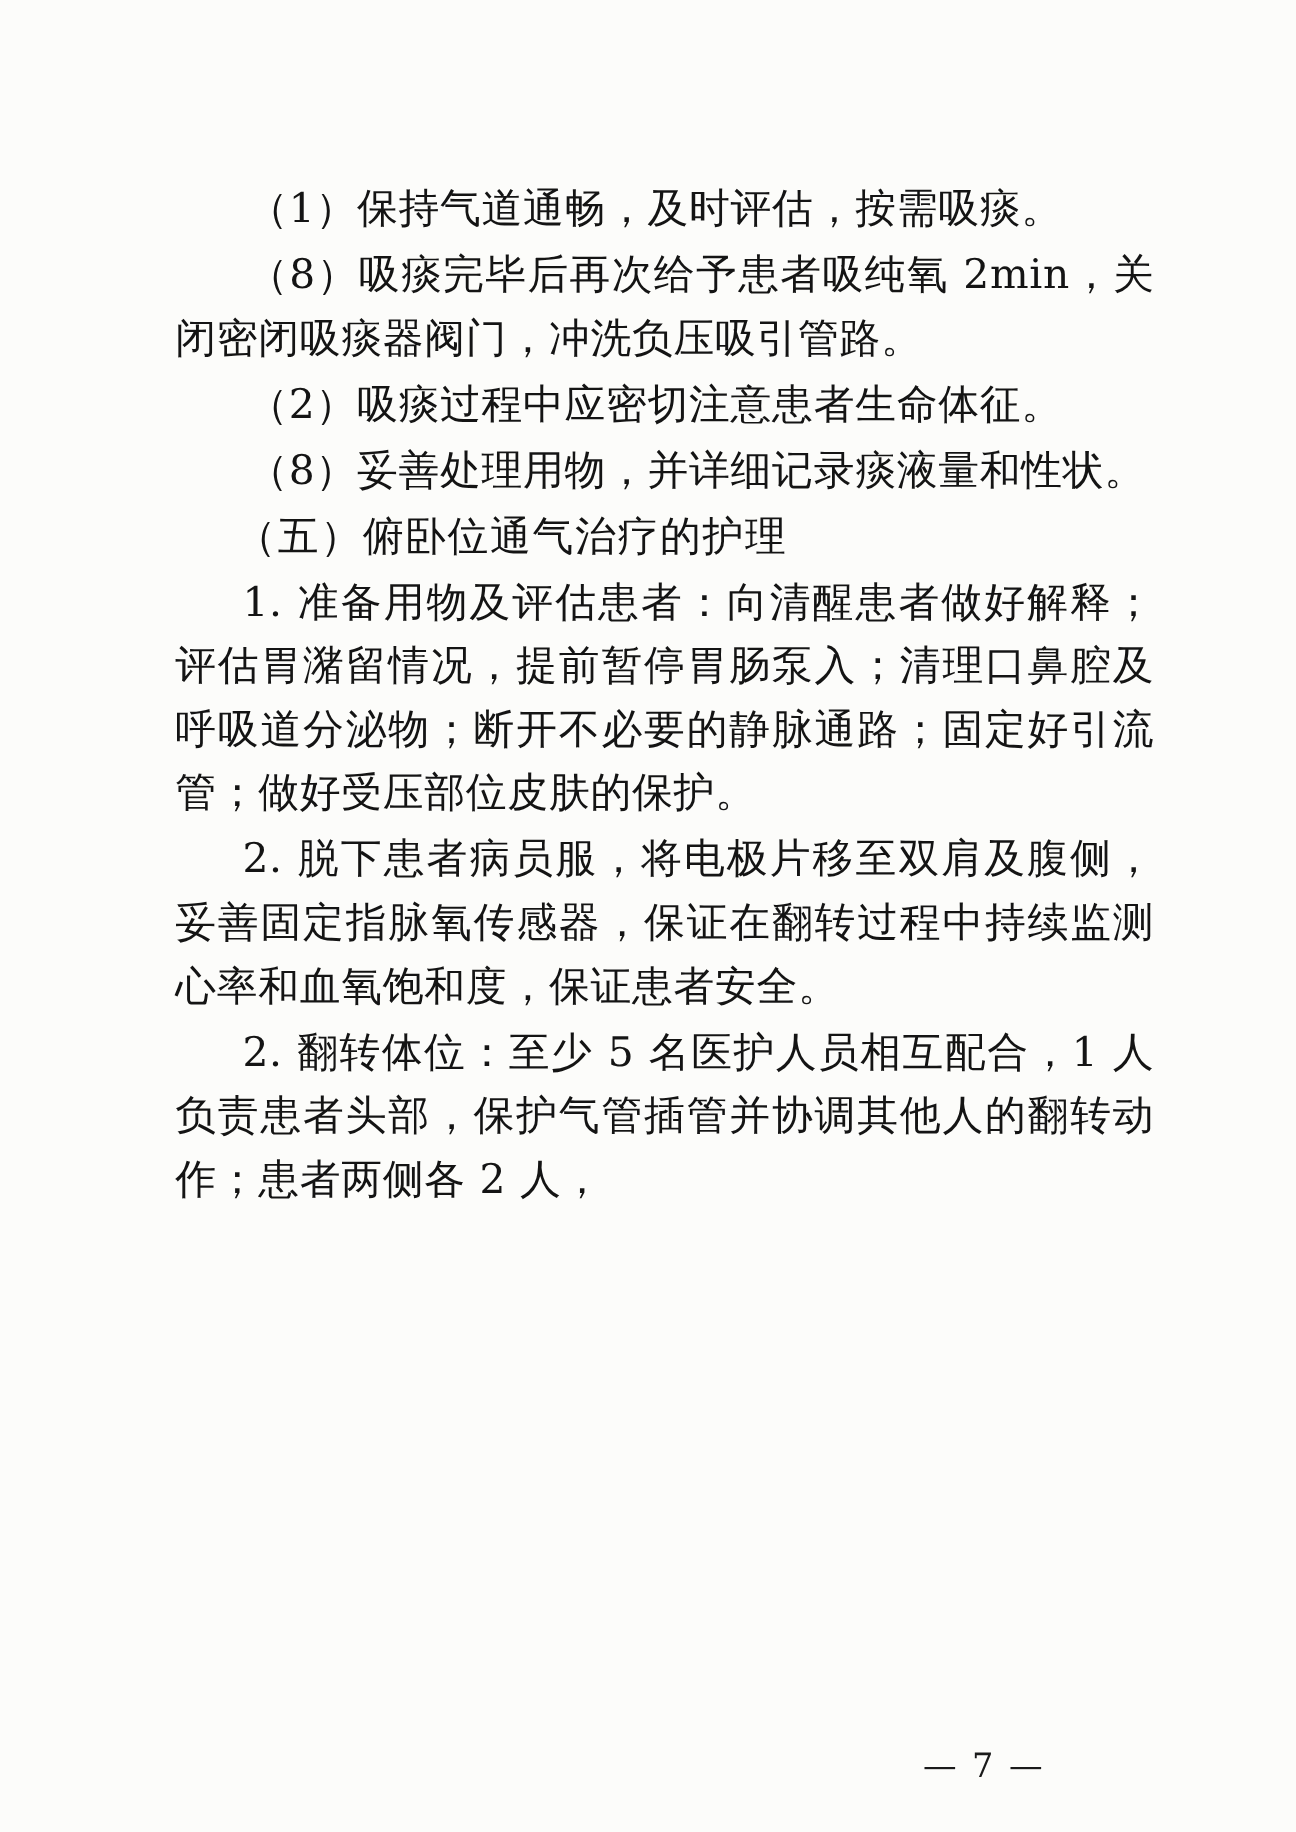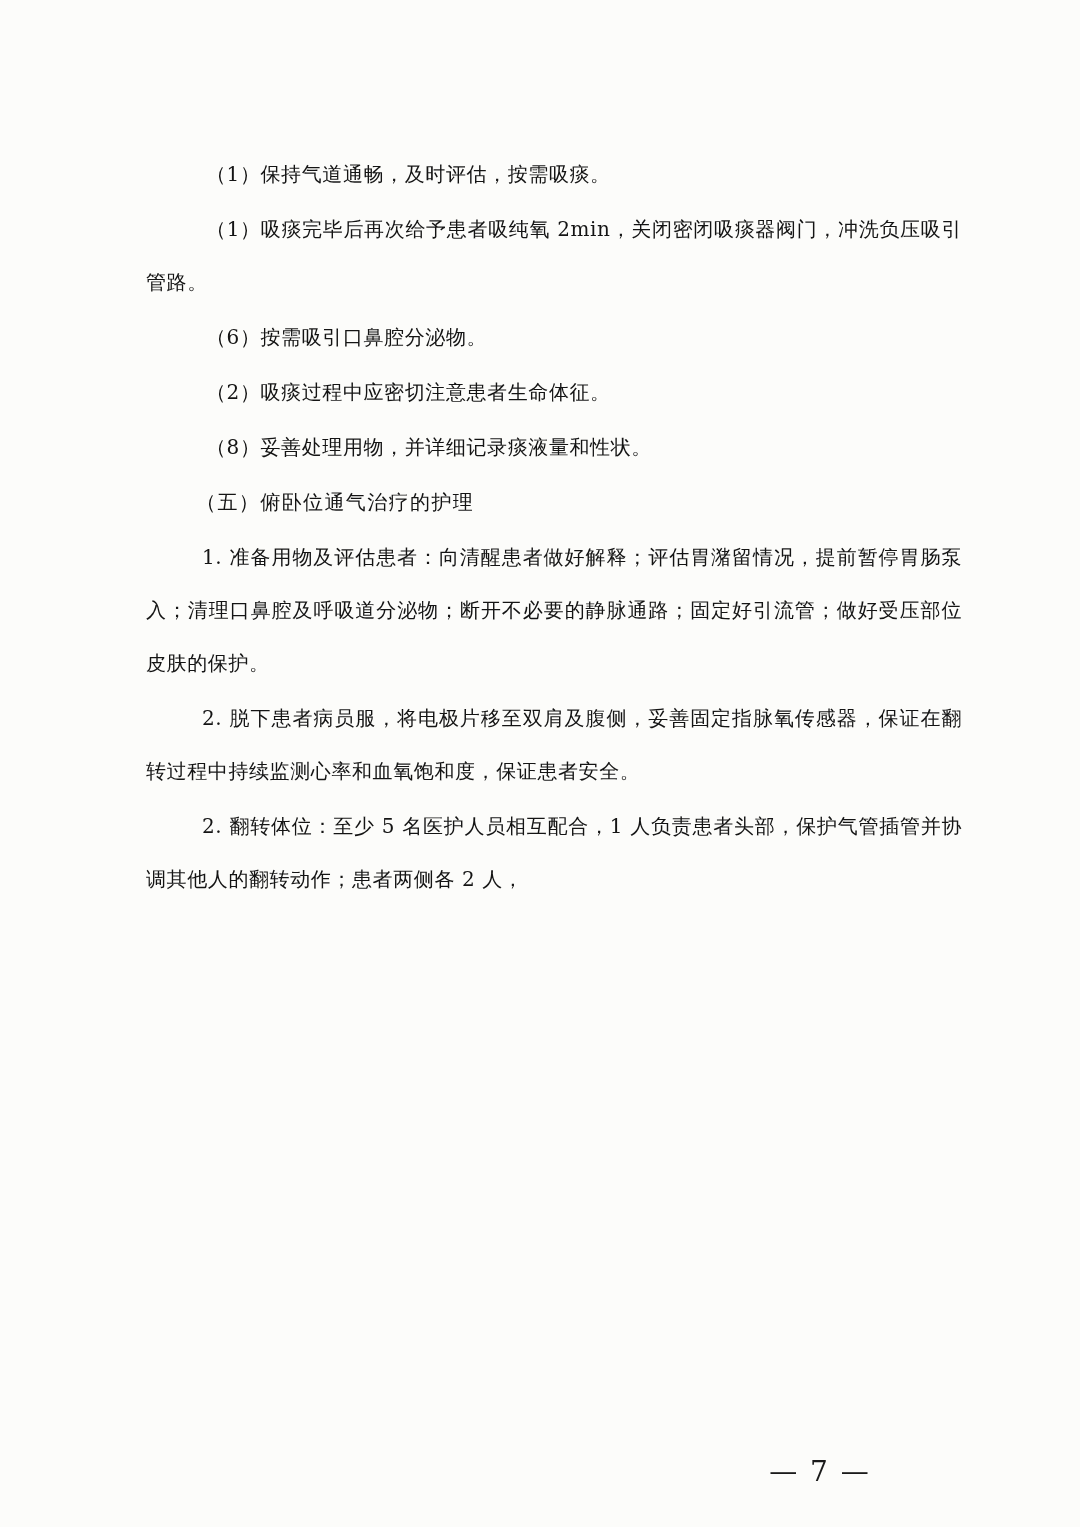--- a/index.html
+++ b/index.html
@@ -24,21 +24,21 @@
     background: #fcfcfa;
   }
   .content {
     position: absolute;
     left: 146px;
     top: 148px;
     width: 818px;
   }
   p {
     margin: 0 2px 2px 0;
-    font-size: 20px;
+    font-size: 34px;
     line-height: 53px;
     letter-spacing: 0.6px;
     text-align: justify;
     text-justify: inter-ideograph;
     color: #141414;
   }
   p.indent {
     text-indent: 60px;
   }
   p.indent-small {
@@ -63,22 +63,21 @@
     display: inline-block;
     margin-left: 560px;
   }
 </style>
 </head>
 <body>
 
 <div class="page">
   <div class="content">
     <p class="indent">（1）保持气道通畅，及时评估，按需吸痰。</p>
-    <p class="indent">（1）吸痰完毕后再次给予患者吸纯氧 2min，关闭密闭吸痰器阀门，冲洗负压吸引管路。</p>
-    <p class="indent">（6）按需吸引口鼻腔分泌物。</p>
+    <p class="indent">（8）吸痰完毕后再次给予患者吸纯氧 2min，关闭密闭吸痰器阀门，冲洗负压吸引管路。</p>
     <p class="indent">（2）吸痰过程中应密切注意患者生命体征。</p>
     <p class="indent">（8）妥善处理用物，并详细记录痰液量和性状。</p>
     <p class="heading">（五）俯卧位通气治疗的护理</p>
     <p class="indent-small">1. 准备用物及评估患者：向清醒患者做好解释；评估胃潴留情况，提前暂停胃肠泵入；清理口鼻腔及呼吸道分泌物；断开不必要的静脉通路；固定好引流管；做好受压部位皮肤的保护。</p>
     <p class="indent-small">2. 脱下患者病员服，将电极片移至双肩及腹侧，妥善固定指脉氧传感器，保证在翻转过程中持续监测心率和血氧饱和度，保证患者安全。</p>
     <p class="indent-small">2. 翻转体位：至少 5 名医护人员相互配合，1 人负责患者头部，保护气管插管并协调其他人的翻转动作；患者两侧各 2 人，</p>
   </div>
   <div class="pagenum">
     <span class="inner">— 7 —</span>
   </div>

